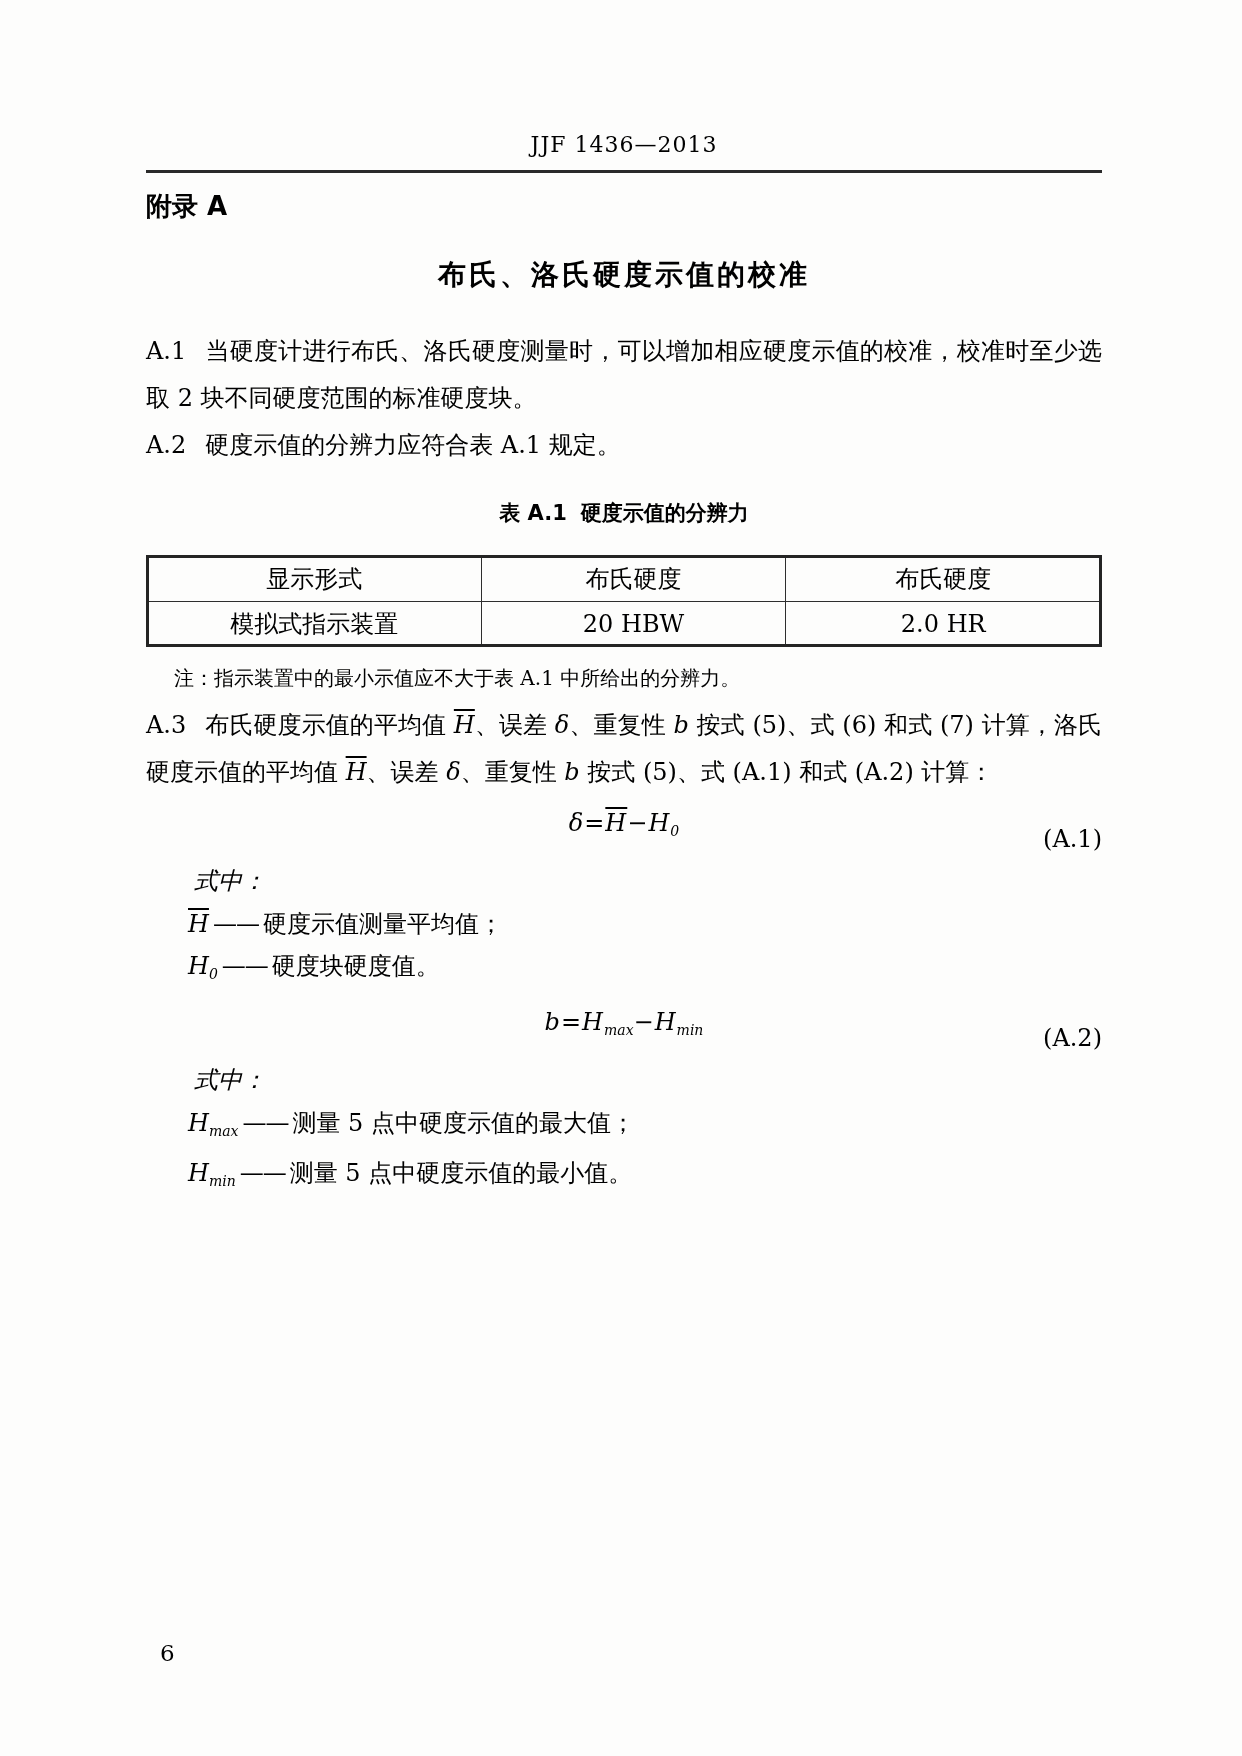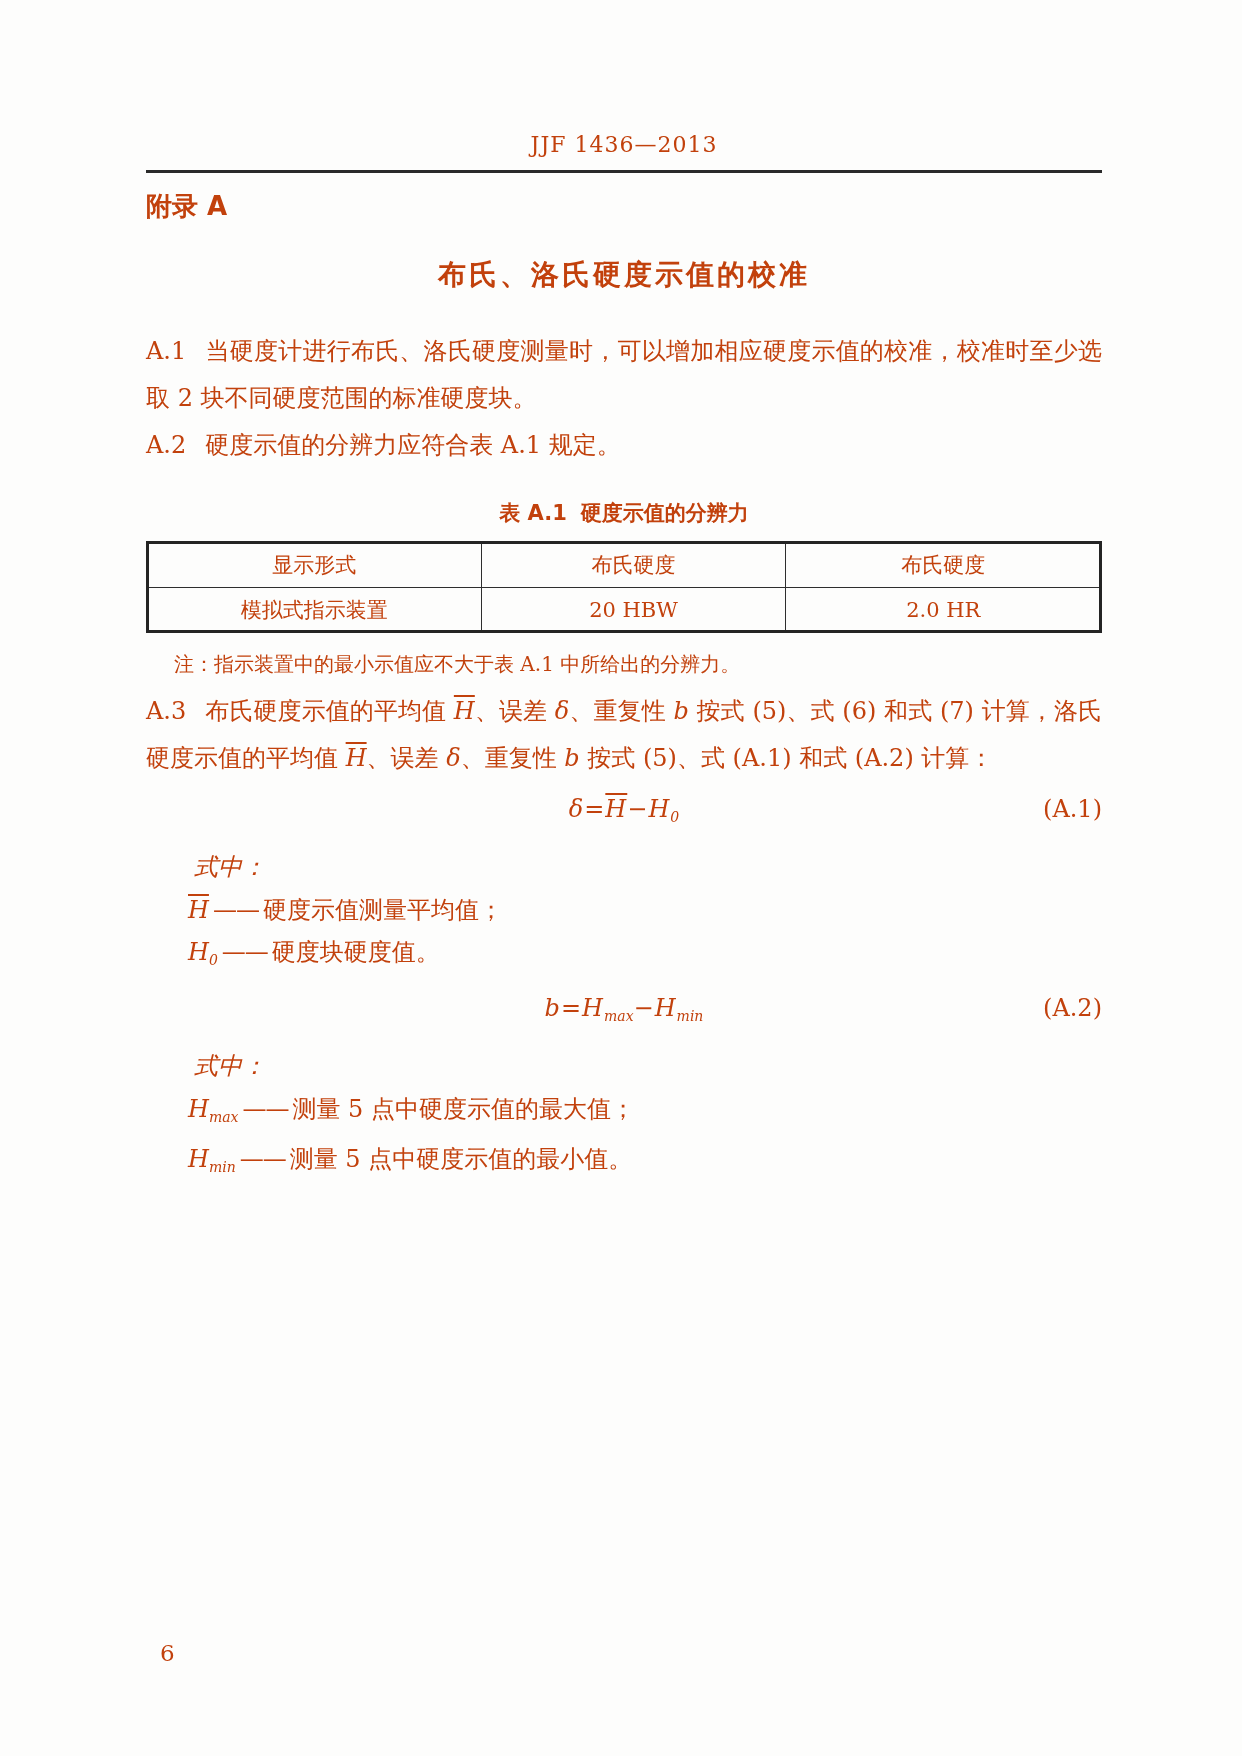--- a/index.html
+++ b/index.html
@@ -1,21 +1,21 @@
 <!DOCTYPE html>
 <html><head>
 <meta charset="utf-8">
 <style>
   html, body { margin: 0; padding: 0; background: #ffffff; }
   .page {
     position: relative;
     width: 1242px;
     height: 1756px;
     background: #fdfdfc;
-    color: #c2410c;
+    color: #000000;
     font-family: "DejaVu Serif", "Liberation Serif", serif;
     overflow: hidden;
     box-sizing: border-box;
   }
   .content { padding: 0 140px 0 146px; }
 
   .doc-code {
     padding-top: 132px;
     text-align: center;
     font-size: 22px;
@@ -56,23 +56,23 @@
   .tbl-caption {
     margin-top: 30px;
     text-align: center;
     font-family: "DejaVu Sans", "Liberation Sans", sans-serif;
     font-weight: bold;
     font-size: 21px;
   }
   .tbl-caption .gap { display: inline-block; width: 14px; }
   table.res {
     width: 100%;
-    margin-top: 14px;
+    margin-top: 28px;
     border-collapse: collapse;
-    font-size: 21px;
+    font-size: 24px;
     table-layout: fixed;
   }
   table.res th, table.res td {
     border: 1px solid #2e2e2e;
     font-weight: normal;
     text-align: center;
     padding: 0;
   }
   table.res { border: 2px solid #242424; outline: 1px solid #242424; outline-offset: -3px; }
   table.res th { height: 44px; }
@@ -89,21 +89,21 @@
   .formula {
     position: relative;
     margin-top: 4px;
     font-size: 24px;
     line-height: 47px;
     text-align: center;
   }
   .formula .num {
     position: absolute;
     right: 0;
-    top: 0;
+    top: 16px;
     font-style: normal;
     margin-left: 12px;
   }
   .formula .mrow { letter-spacing: 1px; }
 
   .where {
     margin: 4px 0 0 48px;
     font-size: 24px;
     line-height: 44px;
     font-style: italic;

